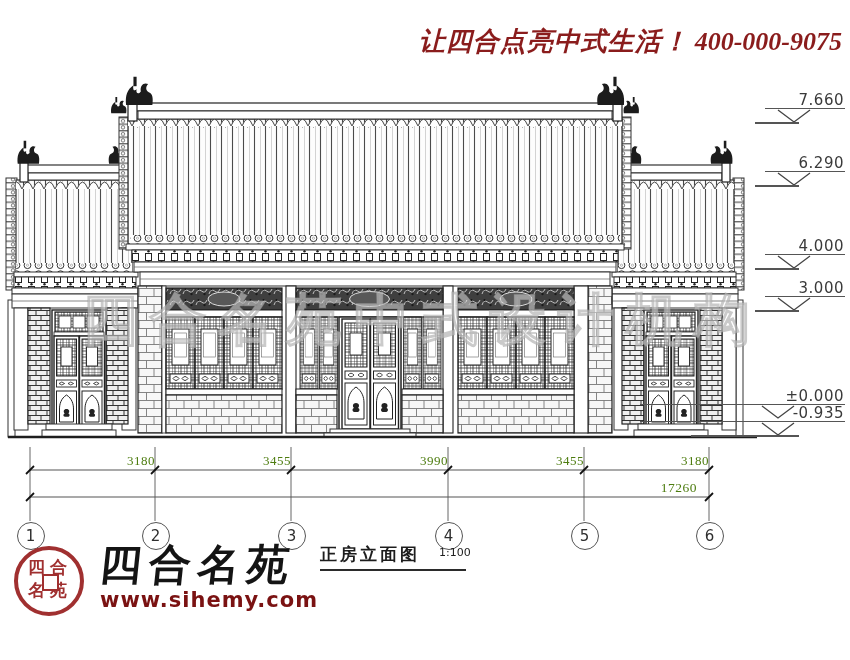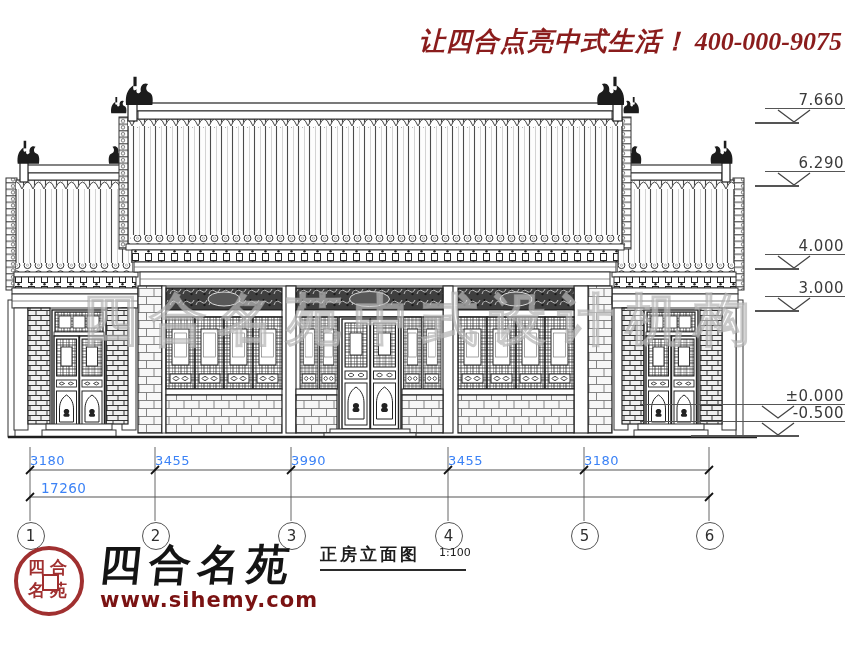--- a/index.html
+++ b/index.html
@@ -18,21 +18,21 @@
   .lvl-num{position:absolute;right:1px;top:0;font-size:15px;color:#3a3a3a;letter-spacing:.5px;}
   .lvl-line{position:absolute;right:0;top:17px;width:80px;border-top:1.4px solid #555;}
   .lvl-line.long{width:205px;}
   .lvl-v{position:absolute;right:34px;top:18px;}
   .level.shift .lvl-v{right:50px;}
   .lvl-base{position:absolute;right:46px;top:31px;width:44px;border-top:2.2px solid #555;}
   .lvl-base.long{width:108px;}
 
   
   .dims{position:absolute;inset:0;z-index:4;}
-  .dim{position:absolute;top:453px;text-align:left;font-size:13px;color:#3b82f6;letter-spacing:.5px;}
+  .dim{position:absolute;top:453px;text-align:right;font-size:13px;color:#4d7c0f;letter-spacing:.5px;font-family:Liberation Serif, serif;}
   .dim.total{top:480px;font-size:13.5px;}
 
   
   .bubble{position:absolute;top:522px;width:26px;height:26px;border:1.2px solid #555;
           border-radius:50%;text-align:center;line-height:26px;font-size:15px;color:#2e2e2e;z-index:4;}
 
   
   .caption{position:absolute;left:320px;top:543px;z-index:4;}
   .cap-row{display:flex;align-items:flex-start;gap:19px;}
   .cap-title{font-weight:bold;font-size:17px;color:#1d1d1d;letter-spacing:3px;}
@@ -362,36 +362,36 @@
       <div class="lvl-base"></div>
     </div>
     <div class="level shift" style="top:387px">
       <div class="lvl-num">±0.000</div>
       <div class="lvl-line long"></div>
       <svg class="lvl-v" width="34" height="14">
           <path d="M1 1 L17 13 L33 1" fill="none" stroke="#444" stroke-width="1.3"></path>
         </svg>
     </div>
     <div class="level shift" style="top:404px">
-      <div class="lvl-num">-0.500</div>
+      <div class="lvl-num">-0.935</div>
       <div class="lvl-line long"></div>
       <svg class="lvl-v" width="34" height="14">
           <path d="M1 1 L17 13 L33 1" fill="none" stroke="#444" stroke-width="1.3"></path>
         </svg>
       <div class="lvl-base long"></div>
     </div>
   </div>
 
   <div class="dims">
     <span class="dim" style="left:30px;width:125px">3180</span>
     <span class="dim" style="left:155px;width:136px">3455</span>
     <span class="dim" style="left:291px;width:157px">3990</span>
     <span class="dim" style="left:448px;width:136px">3455</span>
     <span class="dim" style="left:584px;width:125px">3180</span>
-    <span class="dim total" style="left:41px;width:679px">17260</span>
+    <span class="dim total" style="left:18px;width:679px">17260</span>
   </div>
 
   <div class="bubble" style="left:16.5px">1</div>
   <div class="bubble" style="left:141.5px">2</div>
   <div class="bubble" style="left:277.5px">3</div>
   <div class="bubble" style="left:434.5px">4</div>
   <div class="bubble" style="left:570.5px">5</div>
   <div class="bubble" style="left:695.5px">6</div>
 
   <div class="caption">

